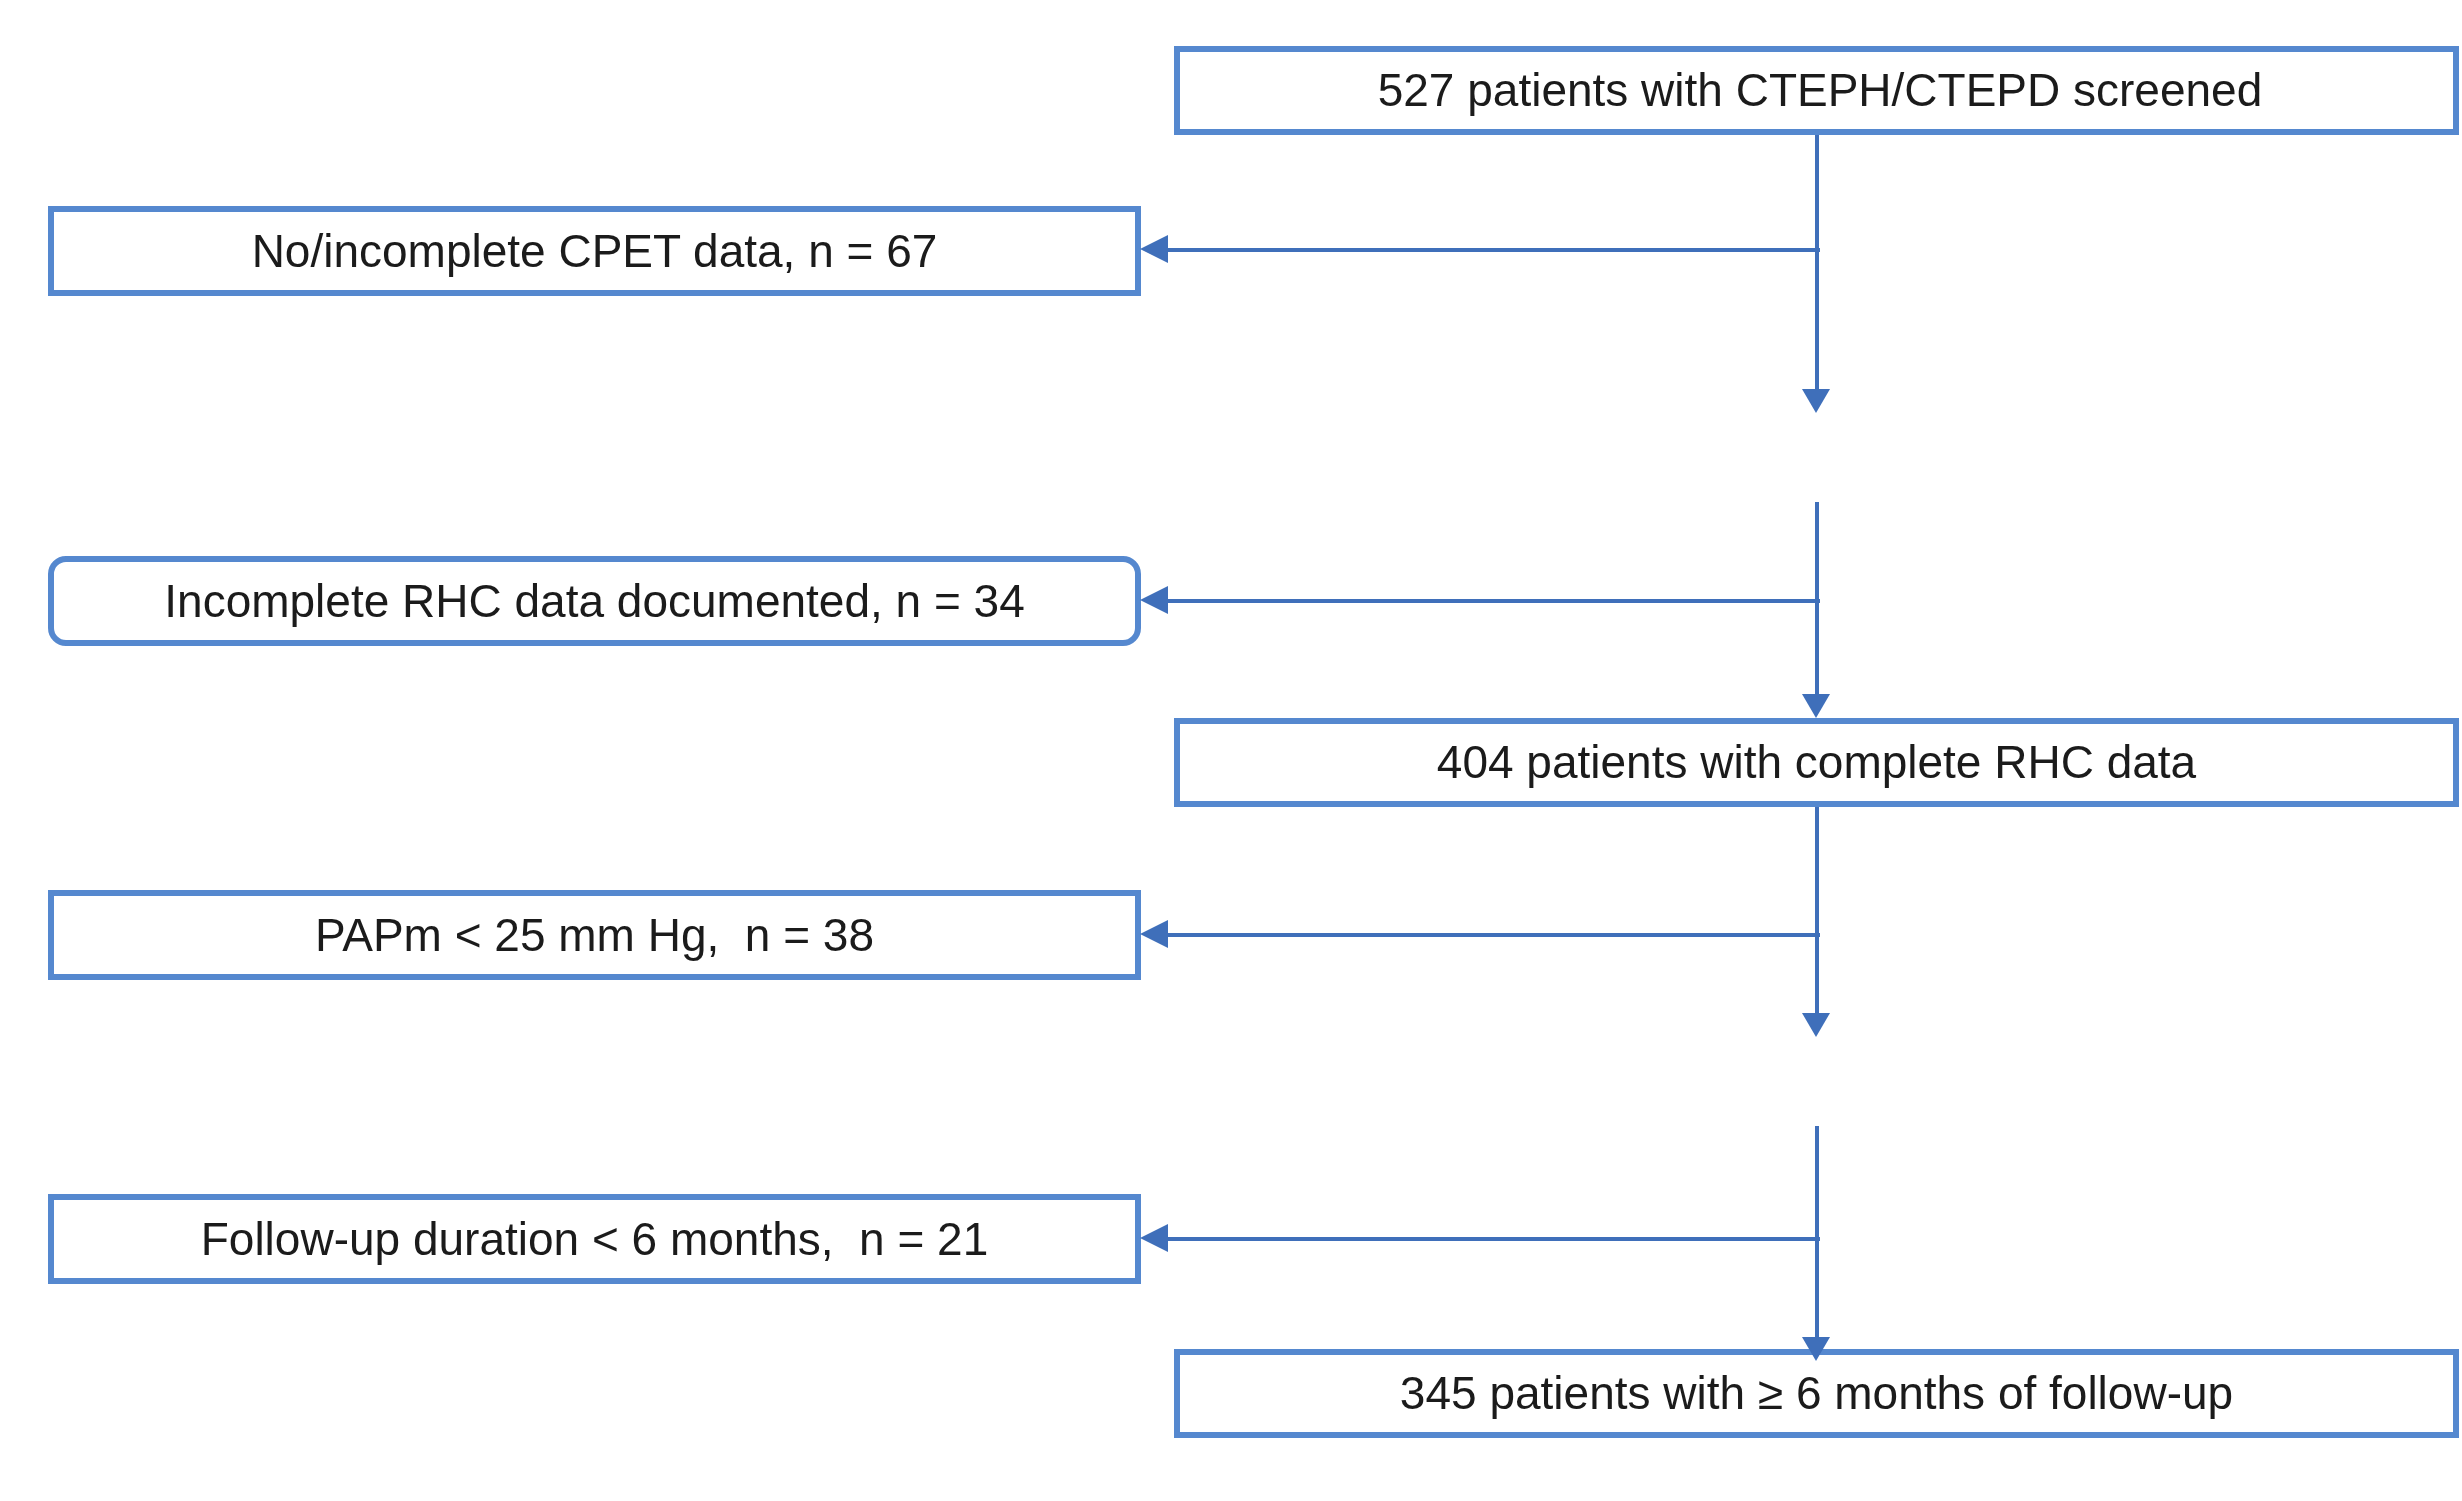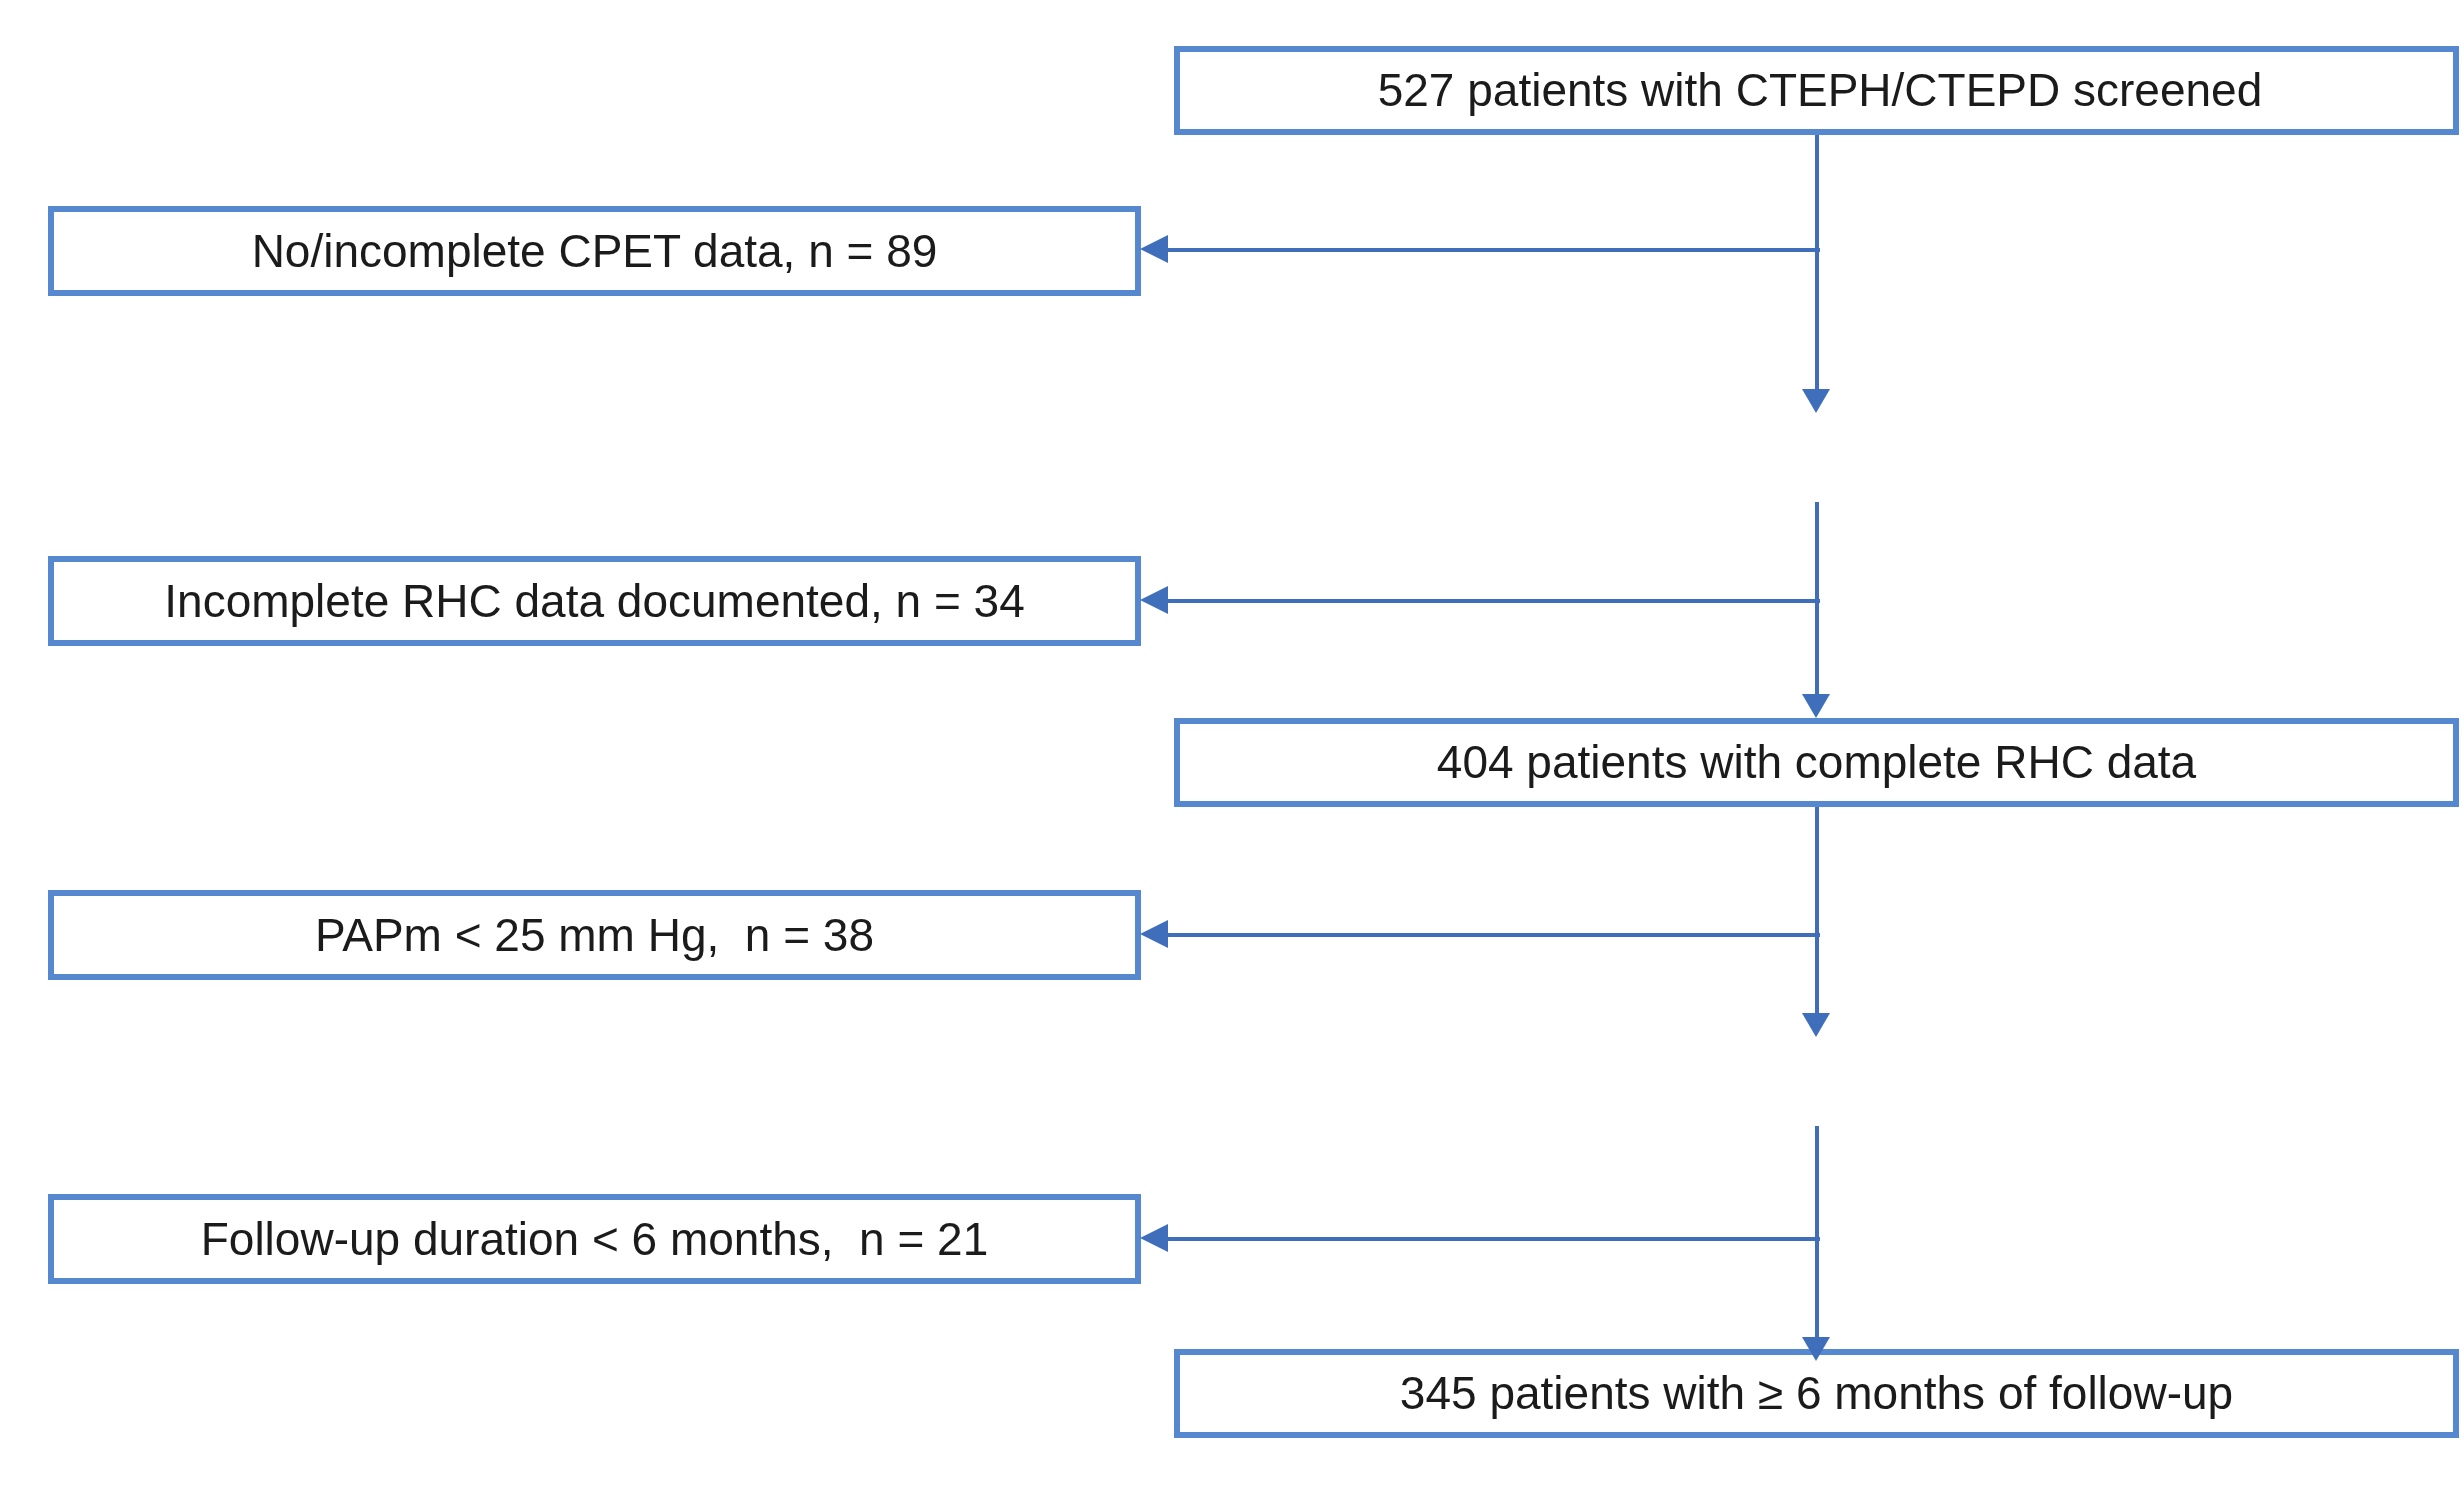--- a/index.html
+++ b/index.html
@@ -34,21 +34,21 @@
   
   .main-box { left: 1174px; width: 1285px; height: 89px; }
   .m1 { top: 46px; padding-left: 7px; }
   .m2 { top: 413px; }
   .m3 { top: 718px; }
   .m4 { top: 1037px; }
   .m5 { top: 1349px; }
   
   .excl-box { left: 48px; width: 1093px; height: 90px; }
   .l1 { top: 206px; }
-  .l2 { top: 556px; }
+  .l2 { top: 556px; border-radius: 18px; }
   .l3 { top: 890px; }
   .l4 { top: 1194px; }
 
   
   .vline {
     position: absolute;
     left: 1815px;
     width: 4.3px;
     background: var(--arrow-blue, #3f6fba);
   }
@@ -104,21 +104,21 @@
     <span class="label">527 patients with CTEPH/CTEPD screened</span>
   </div>
   <div class="box main-box m3">
     <span class="label">404 patients with complete RHC data</span>
   </div>
   <div class="box main-box m5">
     <span class="label">345 patients with ≥ 6 months of follow-up</span>
   </div>
 
   <div class="box excl-box l1">
-    <span class="label">No/incomplete CPET data, n = 89</span>
+    <span class="label">No/incomplete CPET data, n = 67</span>
   </div>
   <div class="box excl-box l2">
     <span class="label">Incomplete RHC data documented, n = 34</span>
   </div>
   <div class="box excl-box l3">
     <span class="label">PAPm &lt; 25 mm Hg,  n = 38</span>
   </div>
   <div class="box excl-box l4">
     <span class="label">Follow-up duration &lt; 6 months,  n = 21</span>
   </div>

